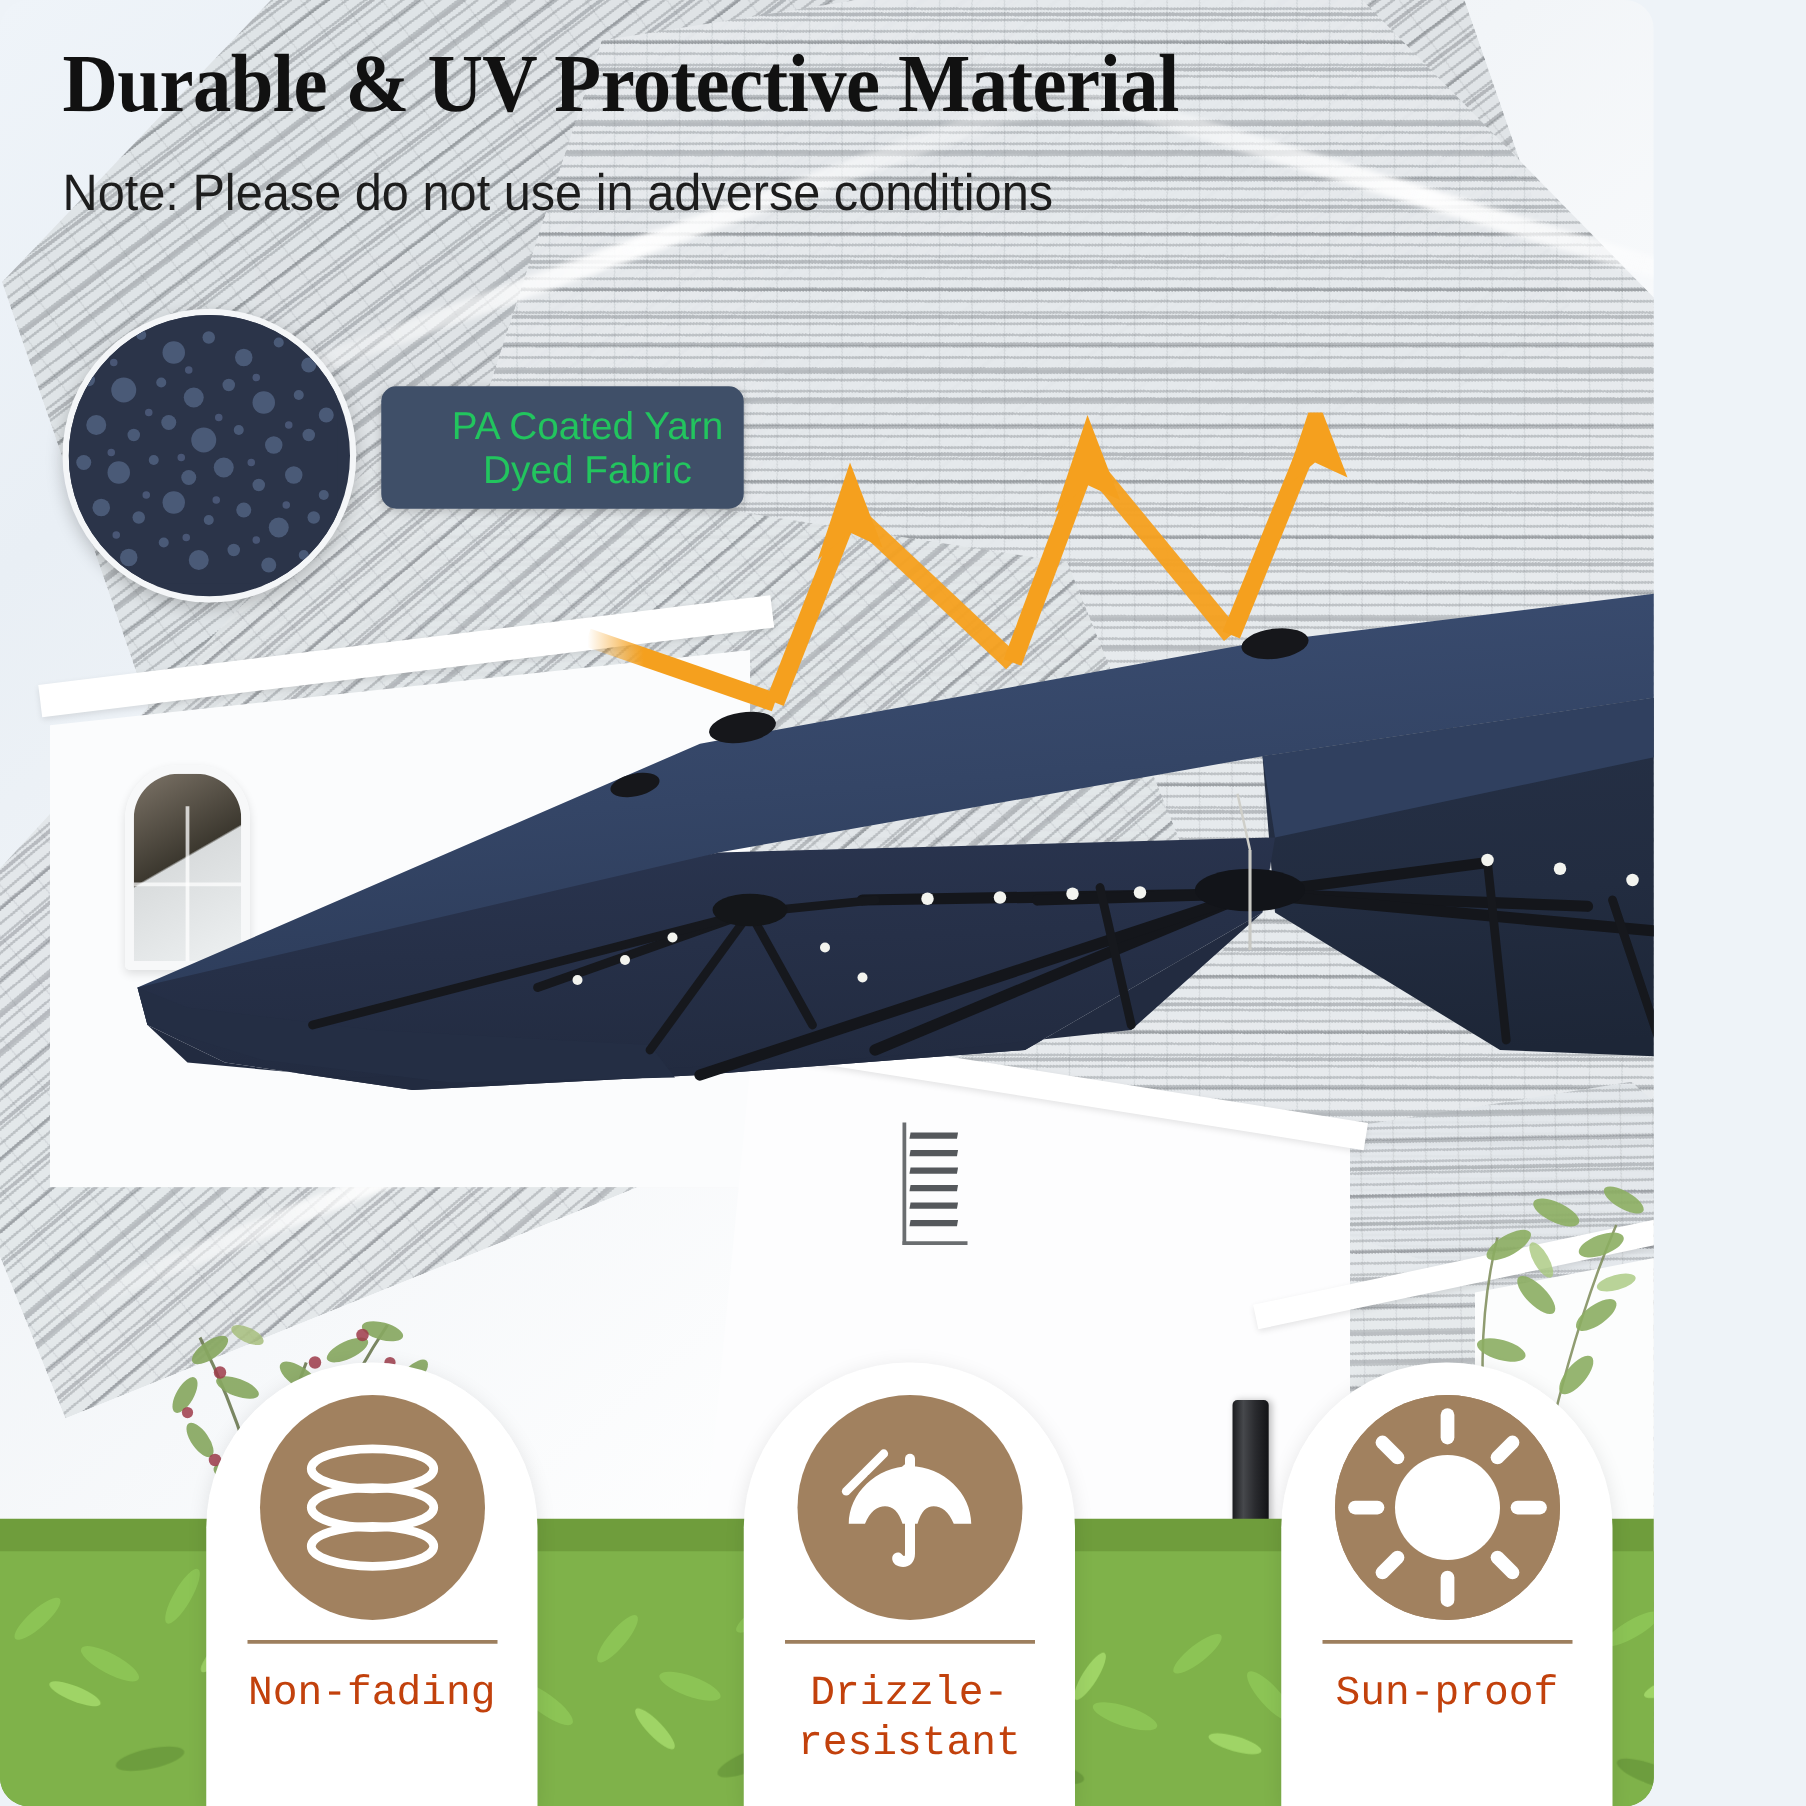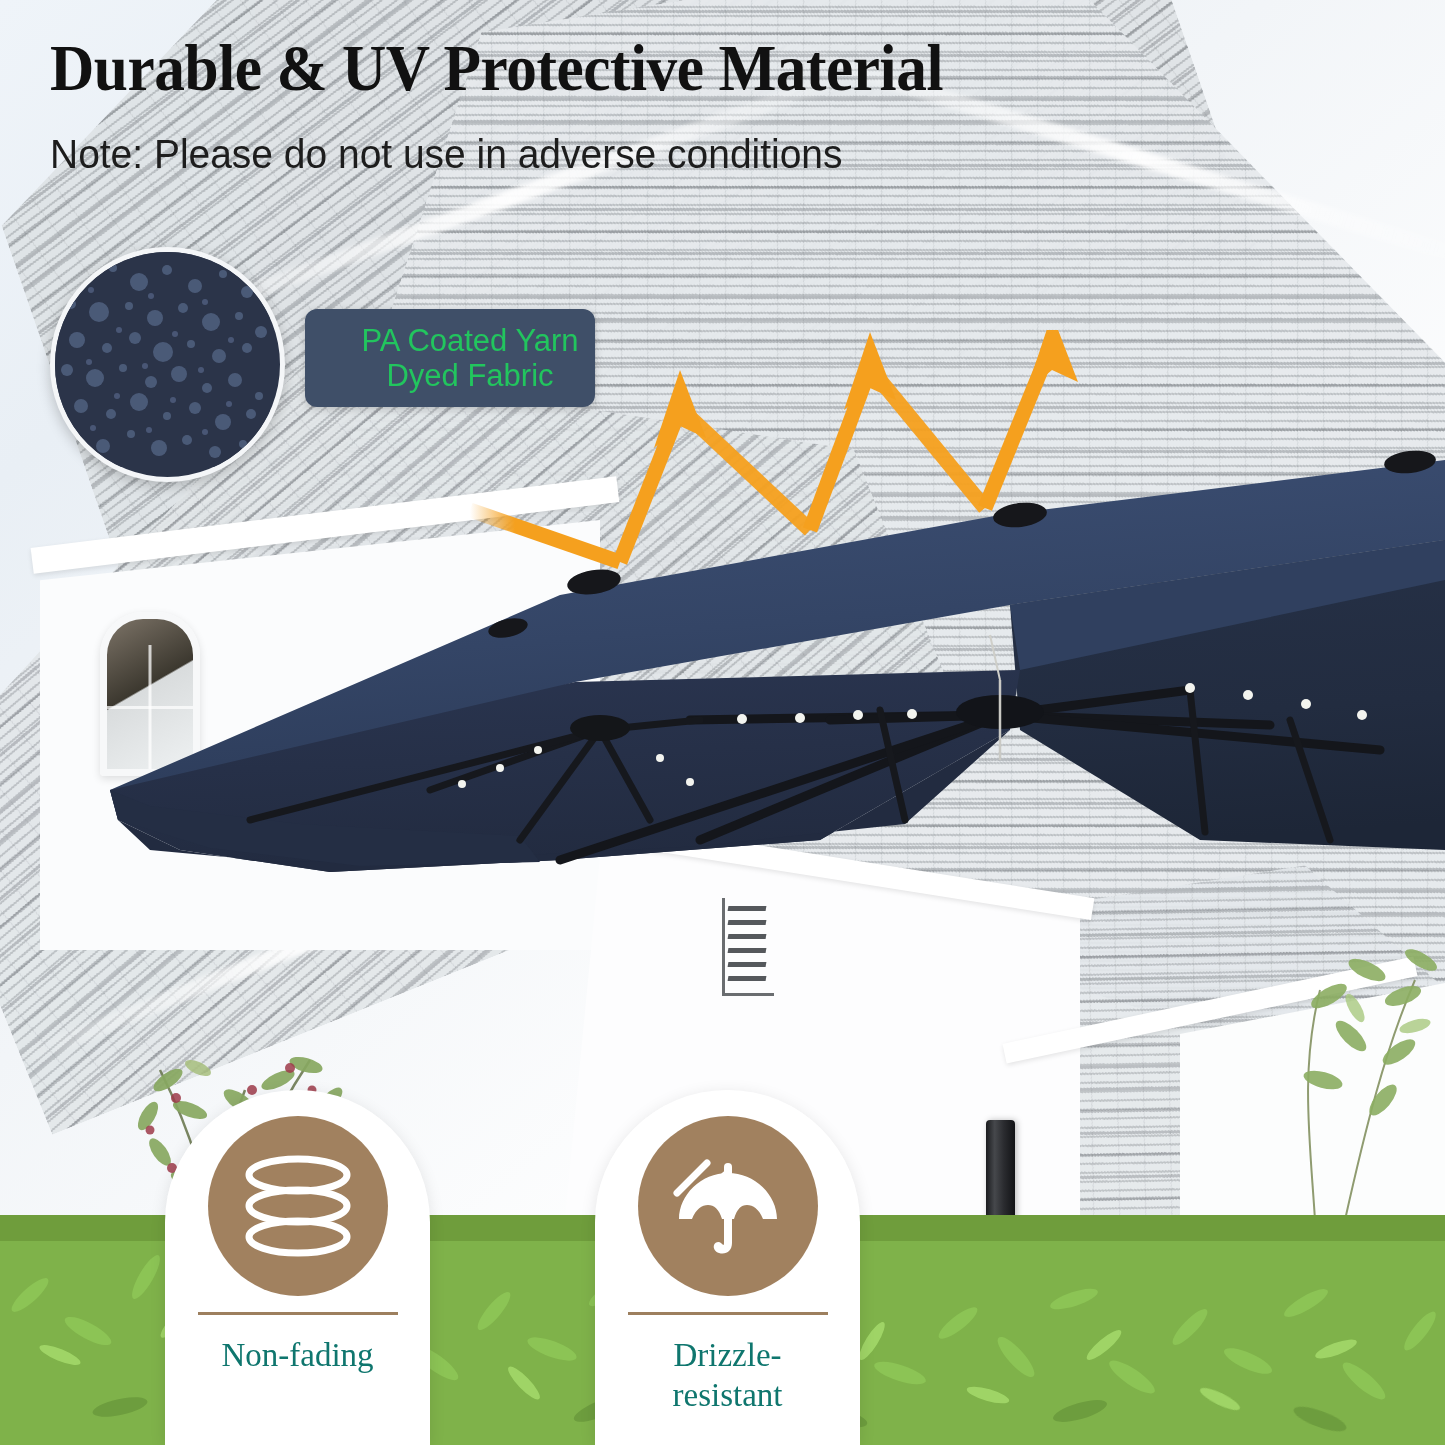--- a/index.html
+++ b/index.html
@@ -1,21 +1,21 @@
 <!DOCTYPE html>
 <html><head>
 <meta charset="utf-8">
 <style>
   html,body{margin:0;padding:0;}
   body{
     width:1445px;height:1445px;overflow:hidden;position:relative;
     font-family:"Liberation Sans",sans-serif;
     background:#eef3f8;
   }
-  #stage{position:absolute;inset:0;width:1445px;height:1445px;overflow:hidden;}
+  #stage{position:absolute;inset:0;width:1323px;height:1445px;overflow:hidden;border-radius:23px;}
 
   
   .photo{position:absolute;inset:0;}
   .sky{position:absolute;inset:0;
     background:linear-gradient(140deg,#eff4f9 0%,#e9eff5 18%,#f2f5f8 40%,#ffffff 70%);}
 
   
   .roof{position:absolute;background-repeat:repeat;}
   .shingle{
     background-image:
@@ -119,22 +119,22 @@
   
   .card{position:absolute;top:1090px;width:265px;height:355px;background:#ffffff;
     border-radius:132px 132px 0 0;display:flex;flex-direction:column;align-items:center;
     box-shadow:0 3px 16px rgba(0,0,0,.10);}
   #card1{left:165px;}
   #card2{left:595px;}
   #card3{left:1025px;}
   .card .iconCircle{margin-top:26px;width:180px;height:180px;border-radius:50%;
     background:#a1815f;display:flex;align-items:center;justify-content:center;}
   .card .divider{margin-top:16px;width:200px;height:3px;background:#9d7f5e;}
-  .card .cardLabel{margin-top:20px;font-size:33px;line-height:1.22;color:#0f766e;
-    text-align:center;font-weight:400;font-family:Liberation Serif, serif;
+  .card .cardLabel{margin-top:20px;font-size:33px;line-height:1.22;color:#c2410c;
+    text-align:center;font-weight:400;font-family:Liberation Mono, monospace;
     white-space:pre-line;padding:0 12px;}
 </style>
 </head>
 <body>
 
 <div id="stage">
 
   <div class="photo">
     <div class="sky"></div>
 
@@ -503,14 +503,34 @@
         <path d="M61,26 C88,26 110,48 110,72 L96,72 C92,62 86,58 80,58 C74,58 70,62 67,72 L55,72 C52,62 47,58 41,58 C35,58 29,62 25,72 L12,72 C12,48 34,26 61,26 Z" fill="#ffffff"></path>
         <rect x="57" y="16" width="8" height="14" rx="4" fill="#ffffff"></rect>
         <path d="M57,70 L65,70 L65,96 C65,104 59,108 52,106 C48,105 46,101 47,98 C48,95 52,94 54,96 C56,98 57,99 57,96 Z" fill="#ffffff"></path>
       </svg>
     </div>
     <div class="divider"></div>
     <div class="cardLabel">Drizzle-
 resistant</div>
   </div>
 
+  <div class="card" id="card3">
+    <div class="iconCircle">
+      <svg width="180" height="180" viewBox="0 0 180 180">
+        <circle cx="90" cy="90" r="90" fill="#a1815f"></circle>
+        <circle cx="90" cy="90" r="42" fill="#ffffff"></circle>
+        <g stroke="#ffffff" stroke-width="11" stroke-linecap="round">
+          <line x1="90" y1="16" x2="90" y2="34"></line>
+          <line x1="90" y1="146" x2="90" y2="164"></line>
+          <line x1="16" y1="90" x2="34" y2="90"></line>
+          <line x1="146" y1="90" x2="164" y2="90"></line>
+          <line x1="38" y1="38" x2="50" y2="50"></line>
+          <line x1="130" y1="130" x2="142" y2="142"></line>
+          <line x1="142" y1="38" x2="130" y2="50"></line>
+          <line x1="50" y1="130" x2="38" y2="142"></line>
+        </g>
+      </svg>
+    </div>
+    <div class="divider"></div>
+    <div class="cardLabel">Sun-proof</div>
+  </div>
 
 </div>
 
 </body></html>

